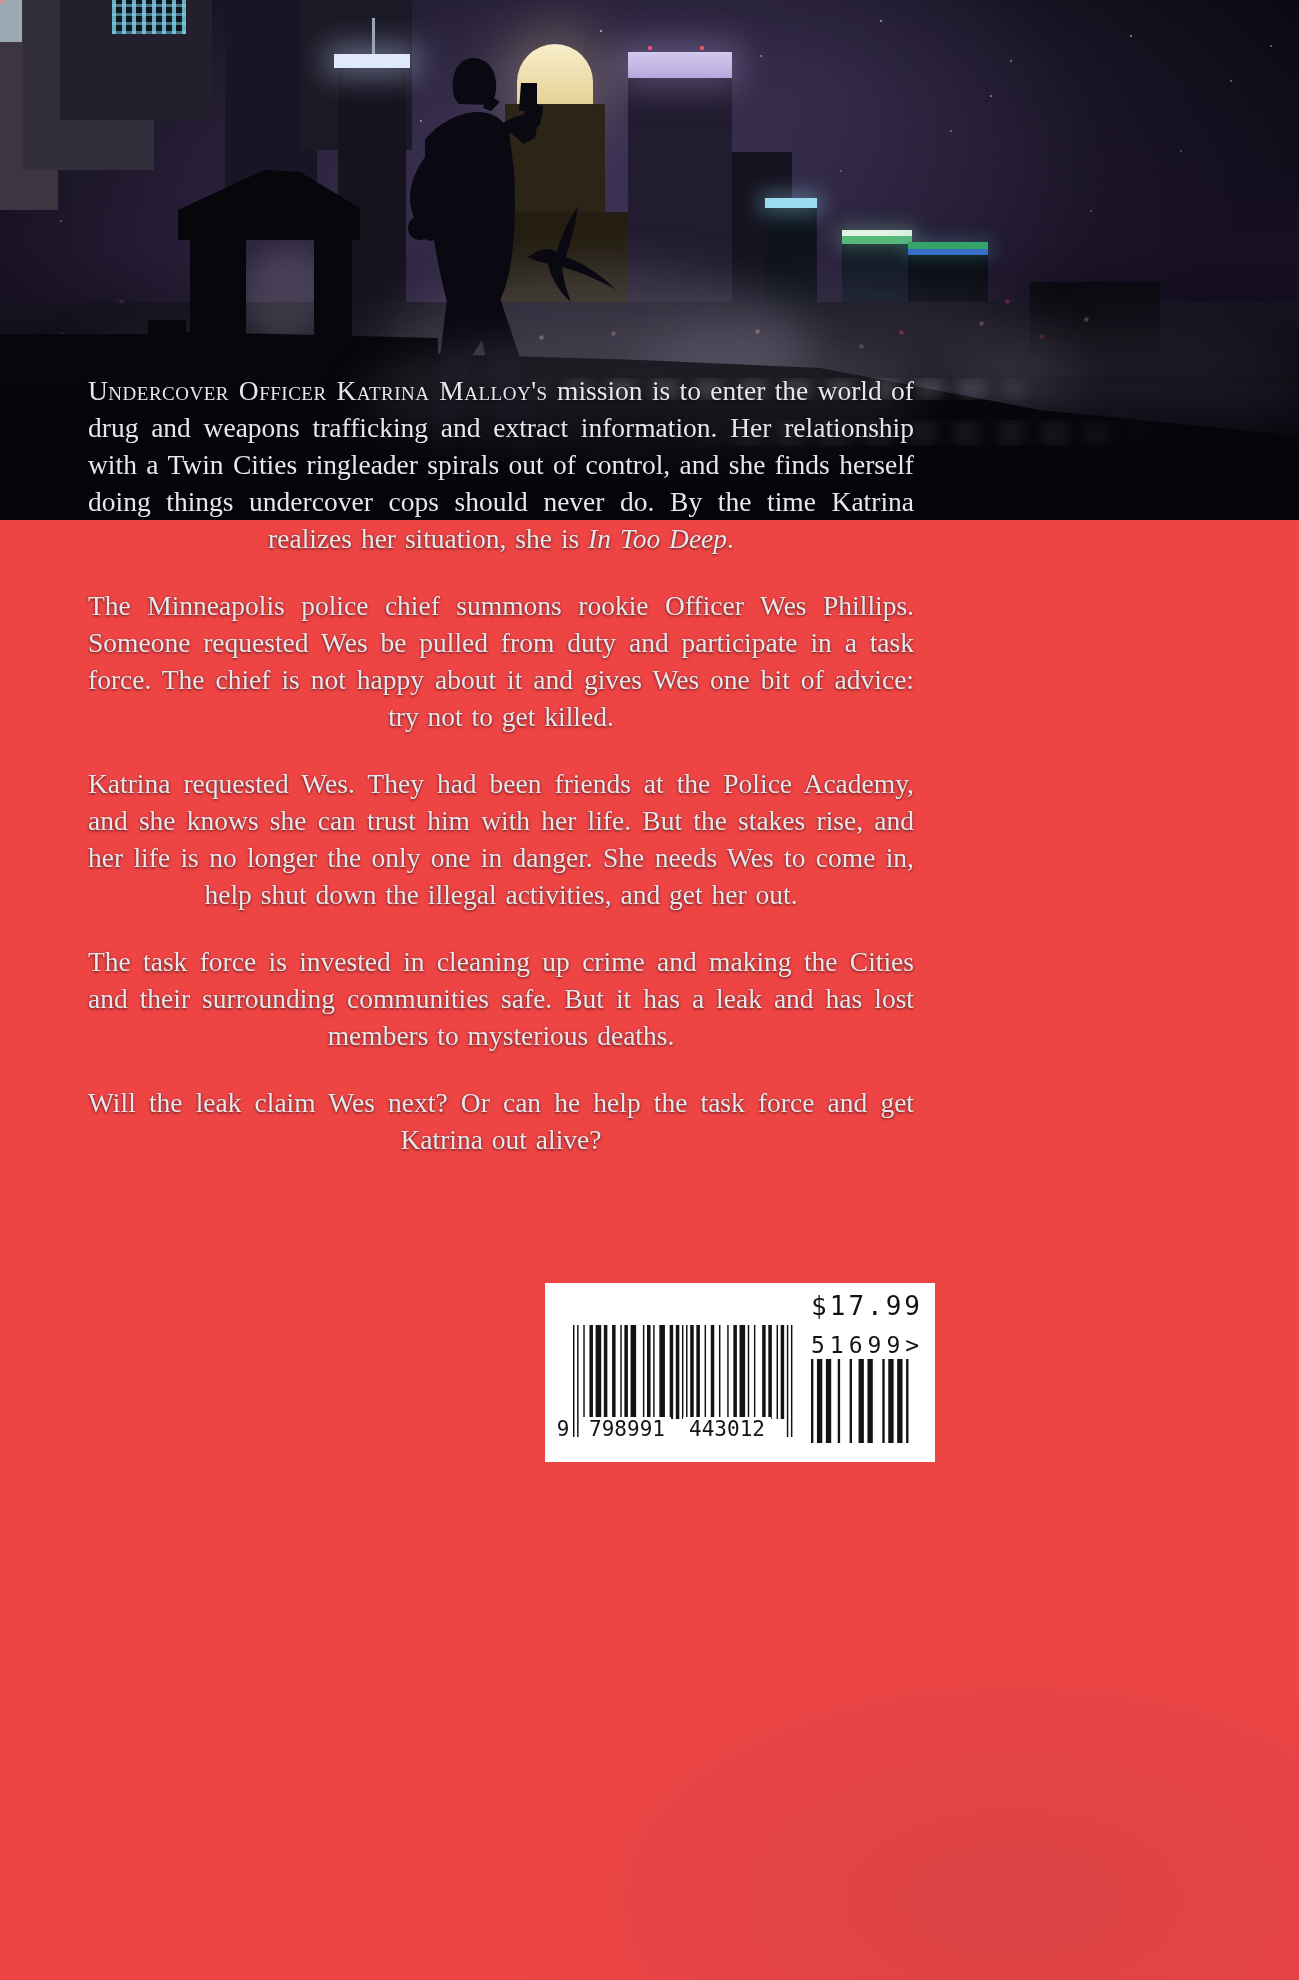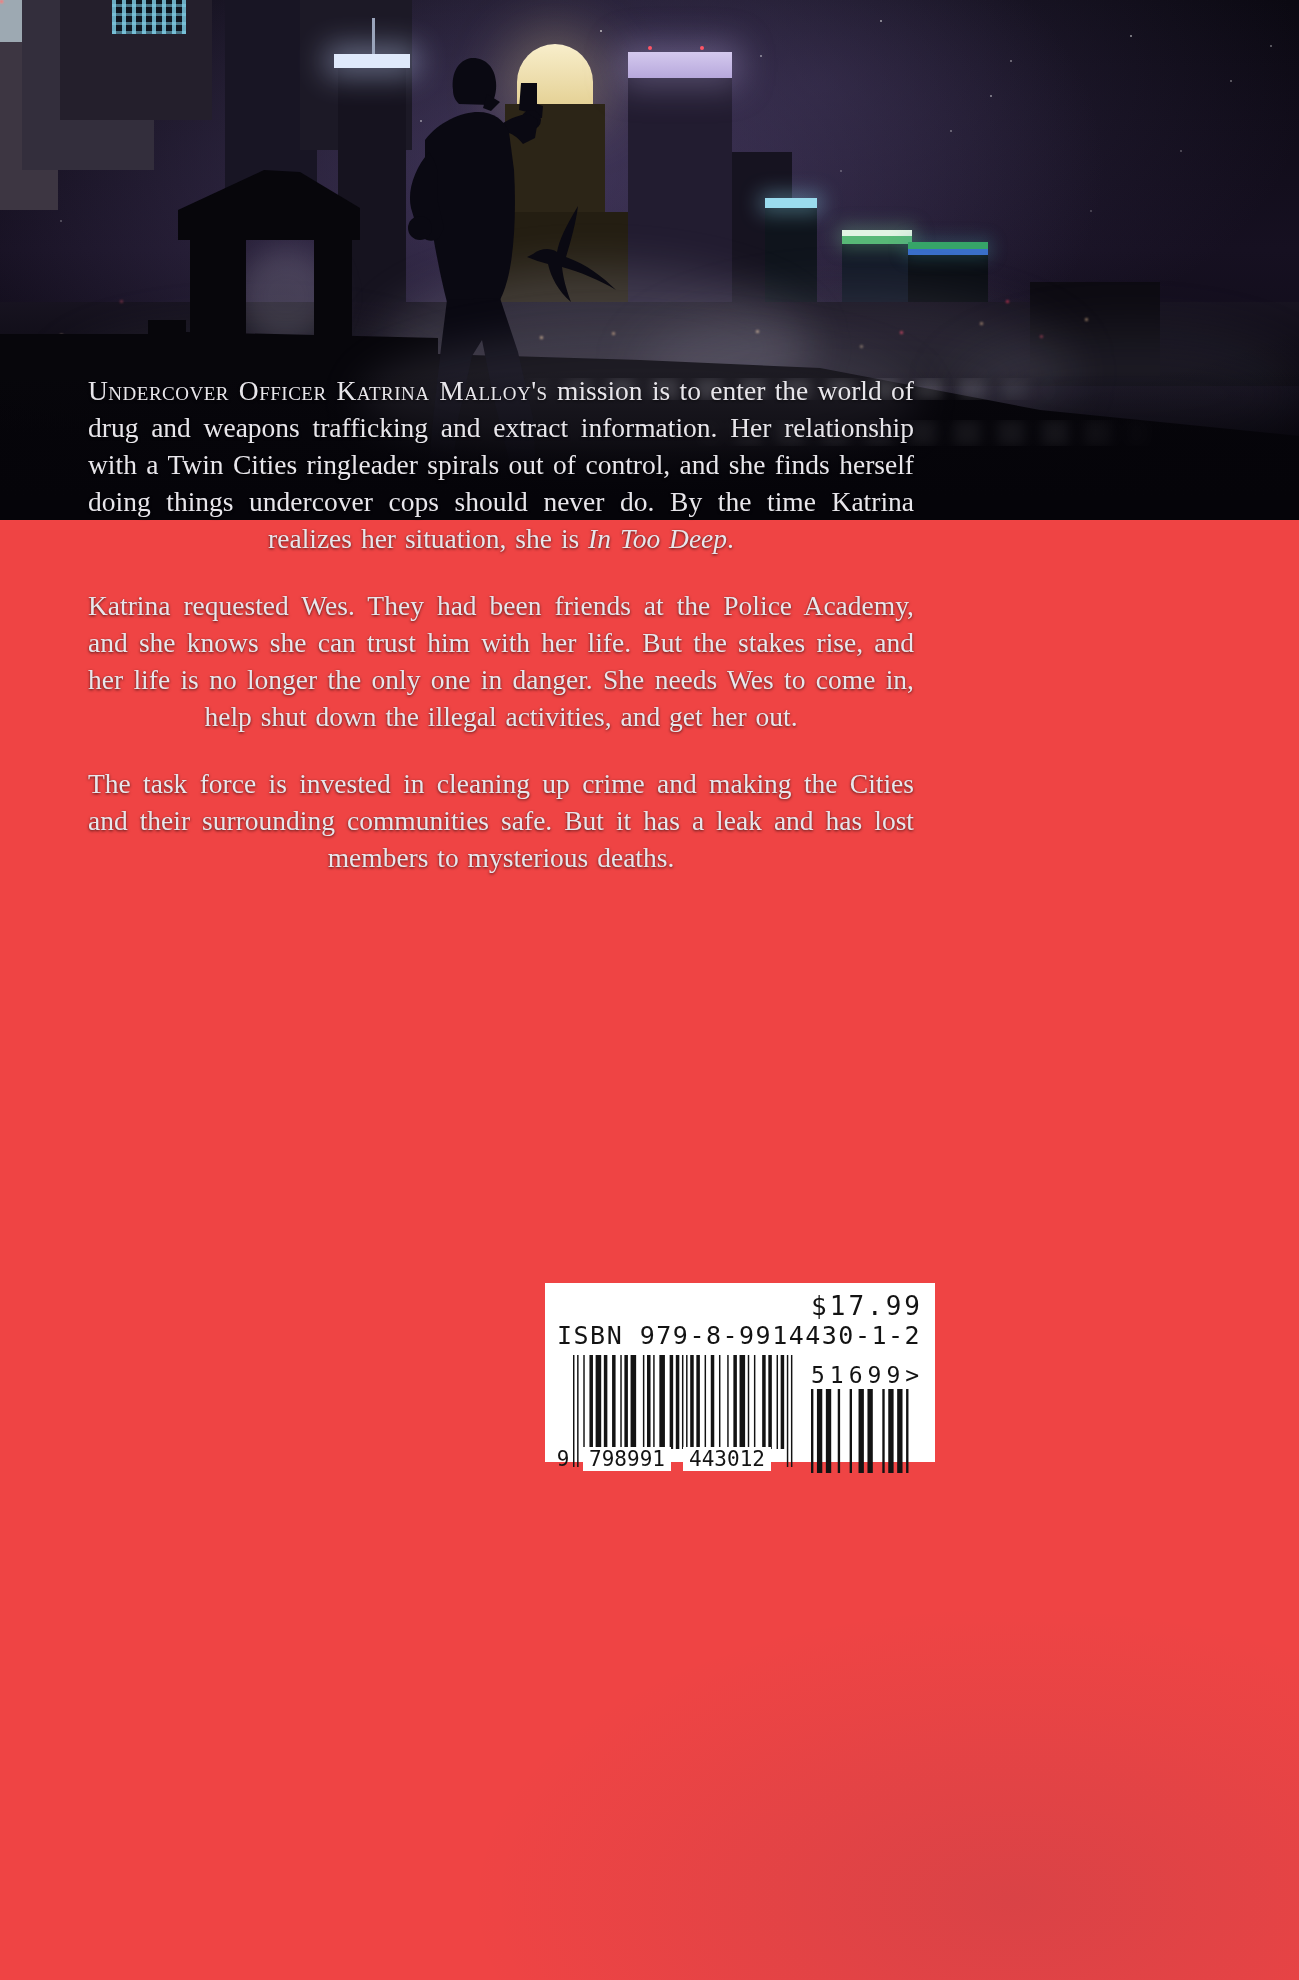--- a/index.html
+++ b/index.html
@@ -200,27 +200,28 @@
     <div class="mist mistfront"></div>
     <div class="scene-vignette"></div>
     <div class="scene-fade"></div>
   </div>
 
   <div class="light-streak streak1"></div>
   <div class="light-streak streak2"></div>
 
   <div class="blurb">
     <p><span class="sc">Undercover Officer Katrina Malloy's</span><span> mission is to enter the world of drug and weapons trafficking and extract information. Her relationship with a Twin Cities ringleader spirals out of control, and she finds herself doing things undercover cops should never do. By the time Katrina realizes her situation, she is </span><em>In Too Deep</em><span>.</span></p>
+    <p>The Minneapolis police chief summons rookie Officer Wes Phillips. Someone requested Wes be pulled from duty and participate in a task force. The chief is not happy about it and gives Wes one bit of advice: try not to get killed.</p>
     <p>Katrina requested Wes. They had been friends at the Police Academy, and she knows she can trust him with her life. But the stakes rise, and her life is no longer the only one in danger. She needs Wes to come in, help shut down the illegal activities, and get her out.</p>
     <p>The task force is invested in cleaning up crime and making the Cities and their surrounding communities safe. But it has a leak and has lost members to mysterious deaths.</p>
+    <p>Will the leak claim Wes next? Or can he help the task force and get Katrina out alive?</p>
   </div>
 
   <div class="barcode-box">
     <div class="bc-price">$17.99</div>
-    <div class="bc-isbn">ISBN 979-8-9914430-1-2</div>
     <div class="bc-row">
       <div class="bc-main">
         <svg id="bars-main" width="220" height="114">
             <rect x="0.00" y="0" width="1.46" height="112" fill="#131313"></rect>
             <rect x="4.11" y="0" width="1.46" height="112" fill="#131313"></rect>
             <rect x="10.28" y="0" width="1.46" height="94" fill="#131313"></rect>
             <rect x="16.45" y="0" width="3.51" height="94" fill="#131313"></rect>
             <rect x="22.62" y="0" width="5.57" height="94" fill="#131313"></rect>
             <rect x="30.84" y="0" width="3.51" height="94" fill="#131313"></rect>
             <rect x="39.07" y="0" width="3.51" height="94" fill="#131313"></rect>

